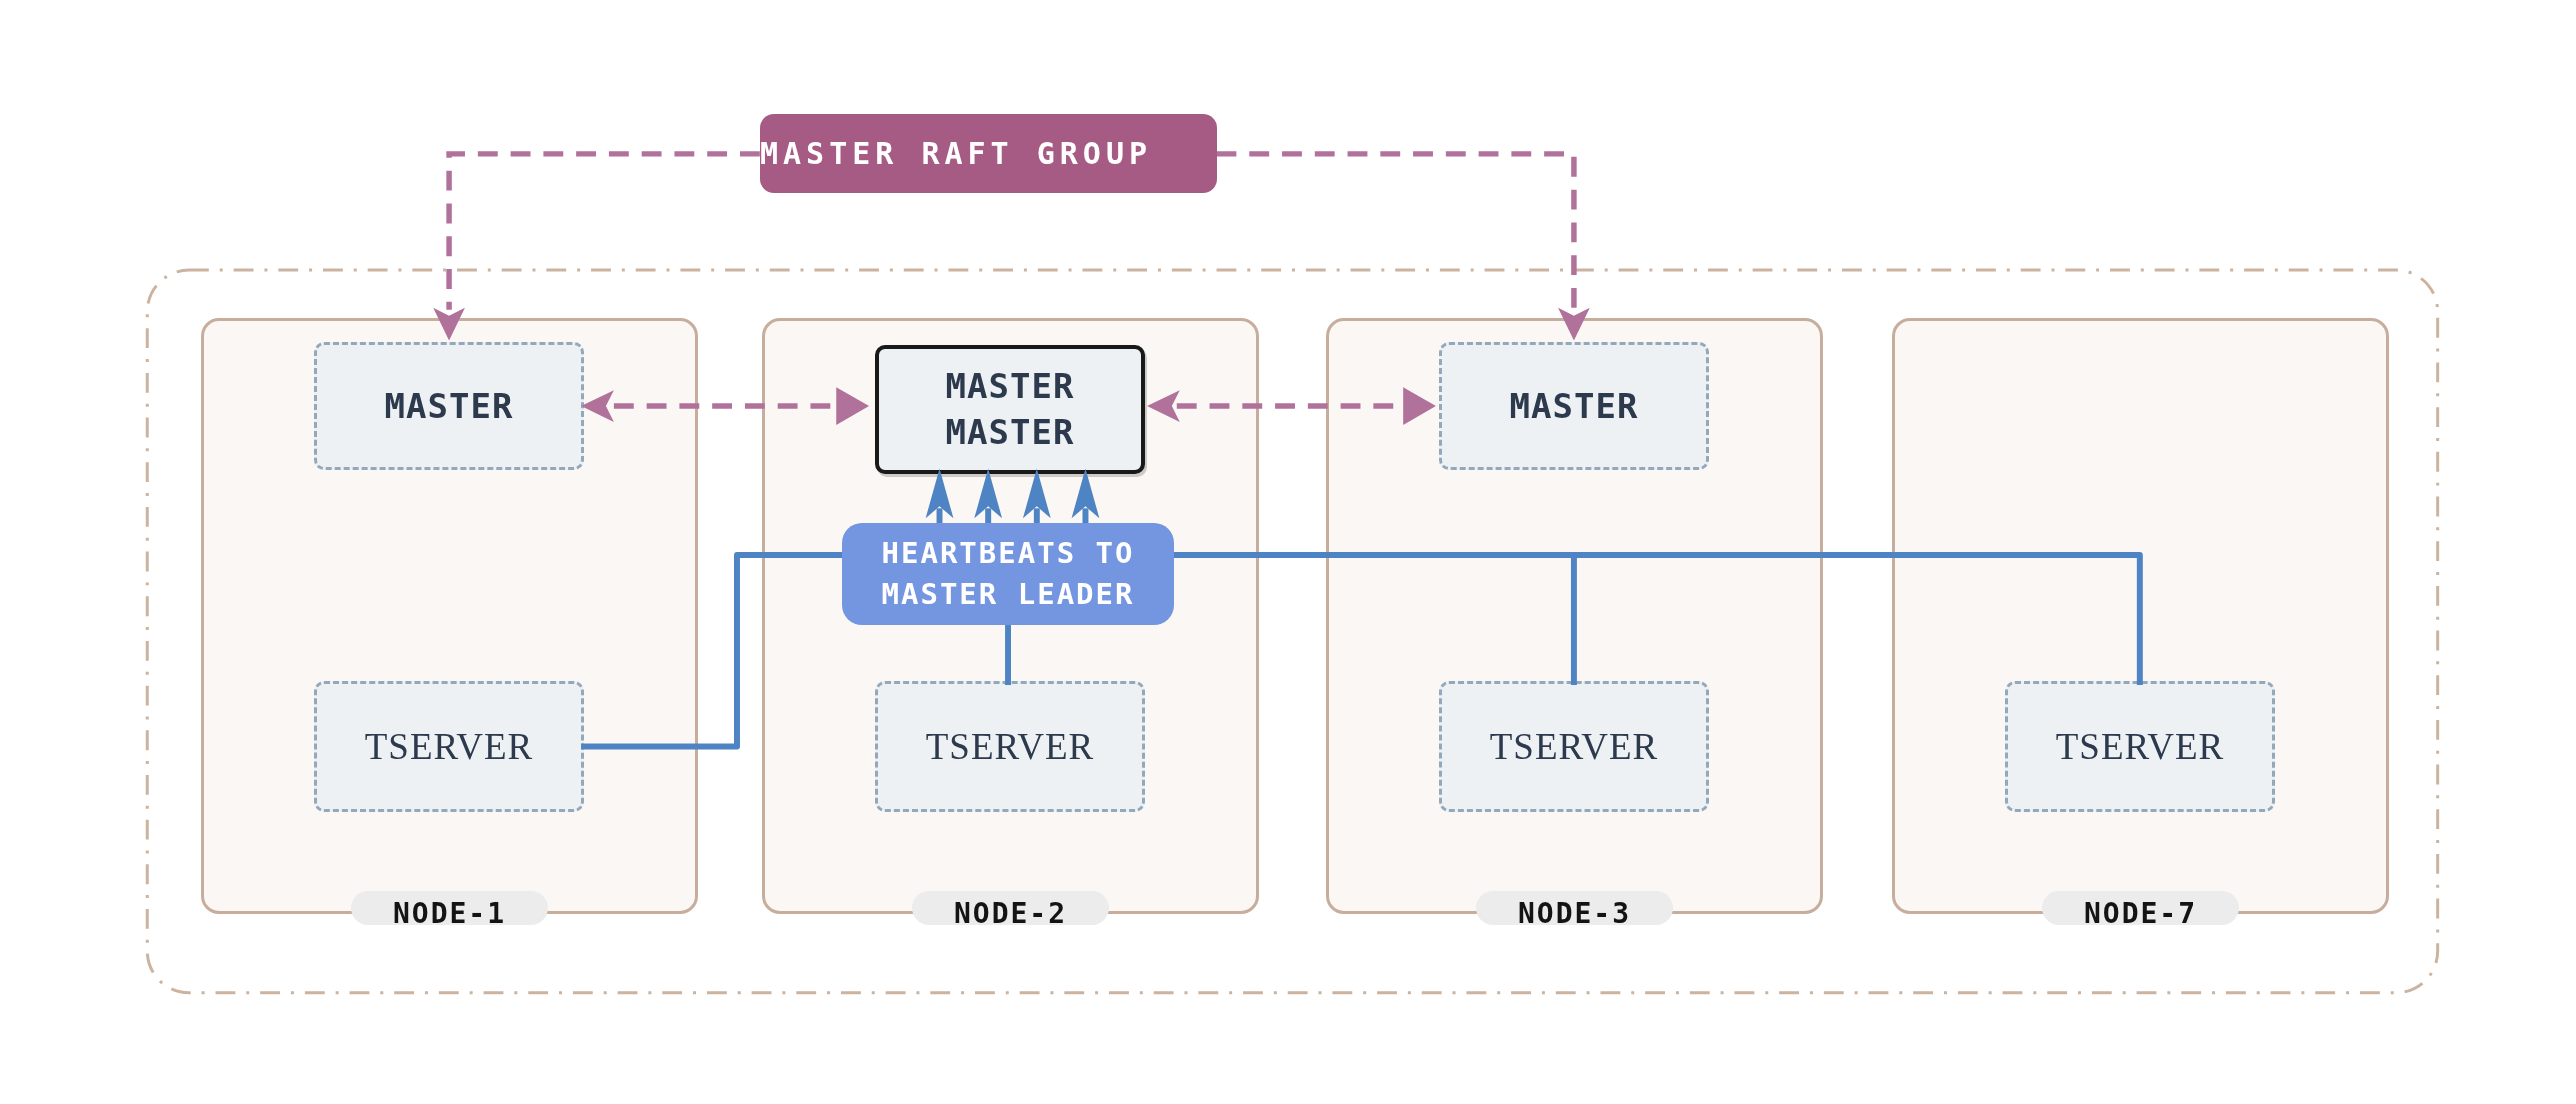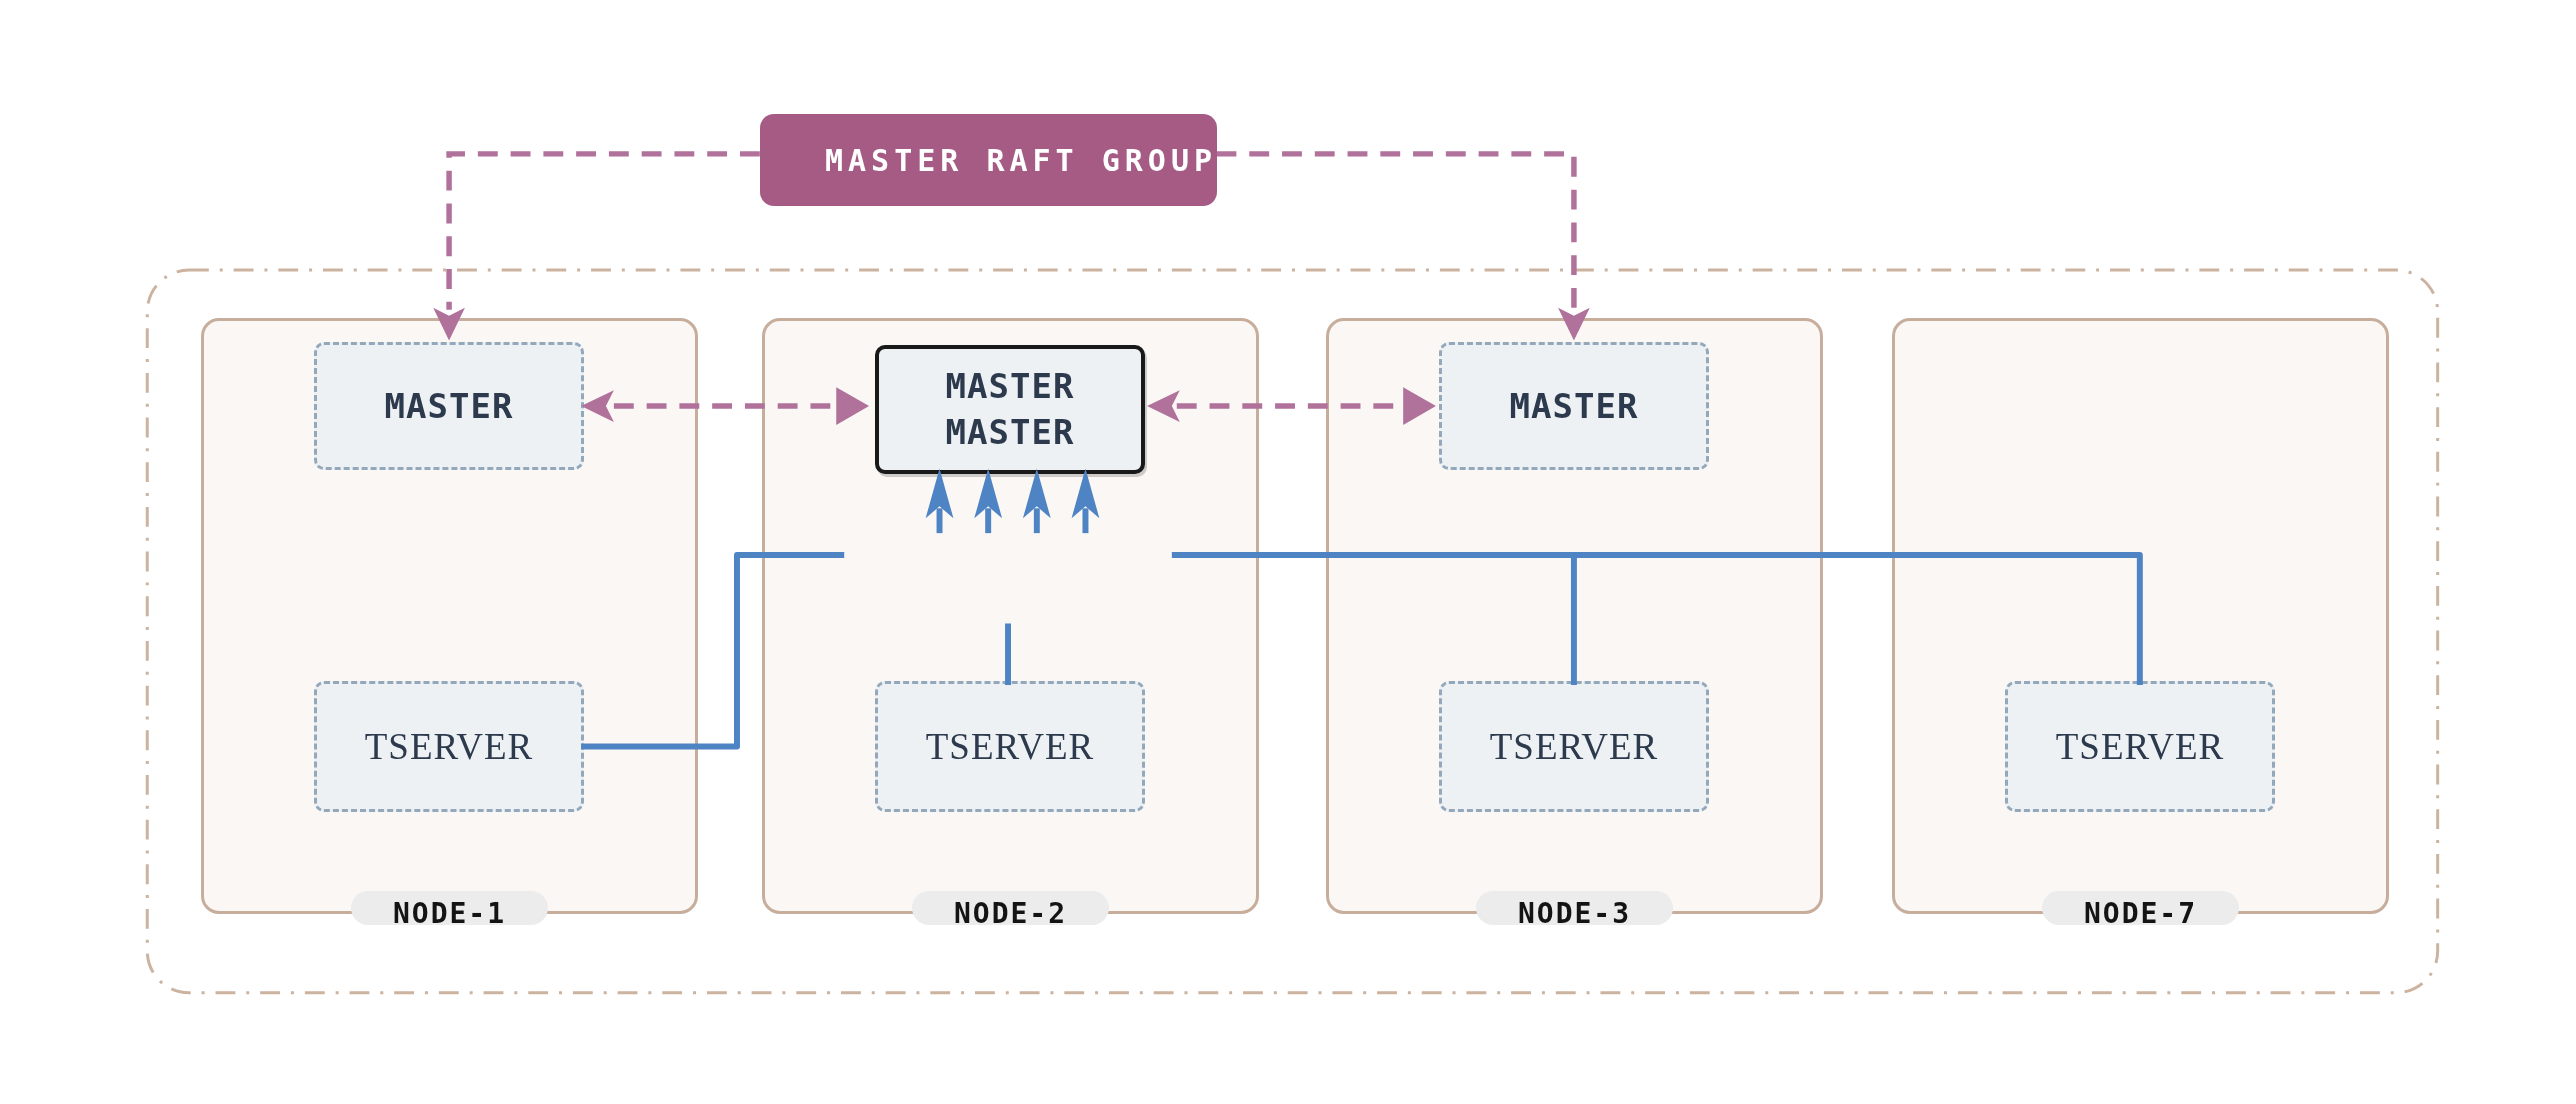--- a/index.html
+++ b/index.html
@@ -35,23 +35,23 @@
     color:#2D3A4E; font-size:34px; font-weight:bold; letter-spacing:1px; line-height:1.35;
   }
 
   .node-pill {
     position:absolute; left:147px; top:570px; width:197px; height:34px; z-index:3;
     background:#ECECEC; border-radius:23px; text-align:center; line-height:46px;
     font-size:28px; font-weight:bold; letter-spacing:2px; color:#141414;
   }
 
   .raft-box {
-    position:absolute; left:760px; top:114px; width:457px; height:92px; z-index:3;
+    position:absolute; left:760px; top:114px; width:457px; height:79px; z-index:3;
     background:#A55B84; border-radius:14px;
-    display:flex; align-items:center; justify-content:flex-end;
+    display:flex; align-items:center; justify-content:flex-start;
     color:#ffffff; font-size:30px; font-weight:bold; letter-spacing:5px;
   }
 
   .heartbeats-box {
     position:absolute; left:842px; top:523px; width:332px; height:102px; z-index:3;
     background:#7495E0; border-radius:20px;
     display:flex; flex-direction:column; align-items:center; justify-content:center;
     color:#ffffff; font-size:29px; font-weight:bold; letter-spacing:2px; line-height:1.4;
   }
 </style>
@@ -147,15 +147,19 @@
       <path d="M 1185 409 H 1415" stroke="#B0719B" stroke-width="5.5" fill="none" stroke-dasharray="20 13"></path>
       <polygon points="1155,409 1188,393 1180,409 1188,425" fill="#B0719B"></polygon>
       <polygon points="1446,409 1413,390 1413,428" fill="#B0719B"></polygon>
     </g>
   </svg>
 
   <div class="raft-box">
     <span>MASTER RAFT GROUP</span>
   </div>
 
+  <div class="heartbeats-box">
+    <span>HEARTBEATS TO</span>
+    <span>MASTER LEADER</span>
+  </div>
 
 </div>
 
 
 </body></html>

